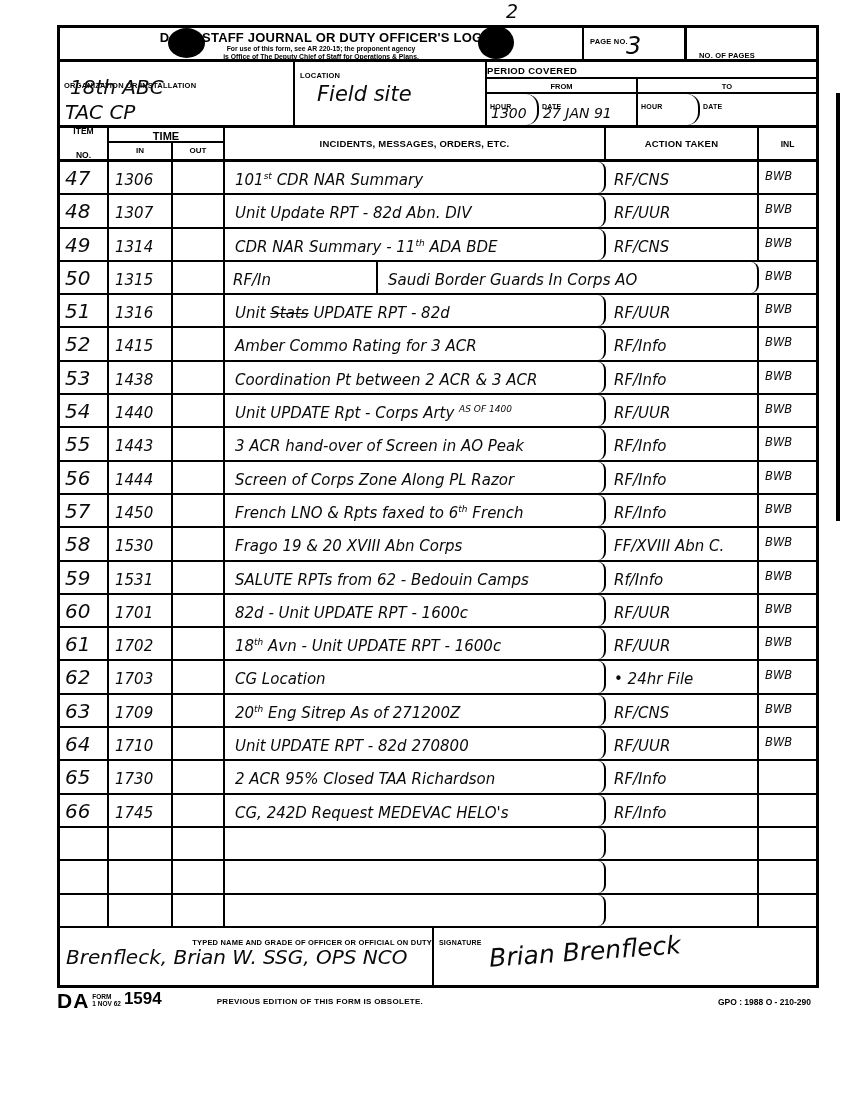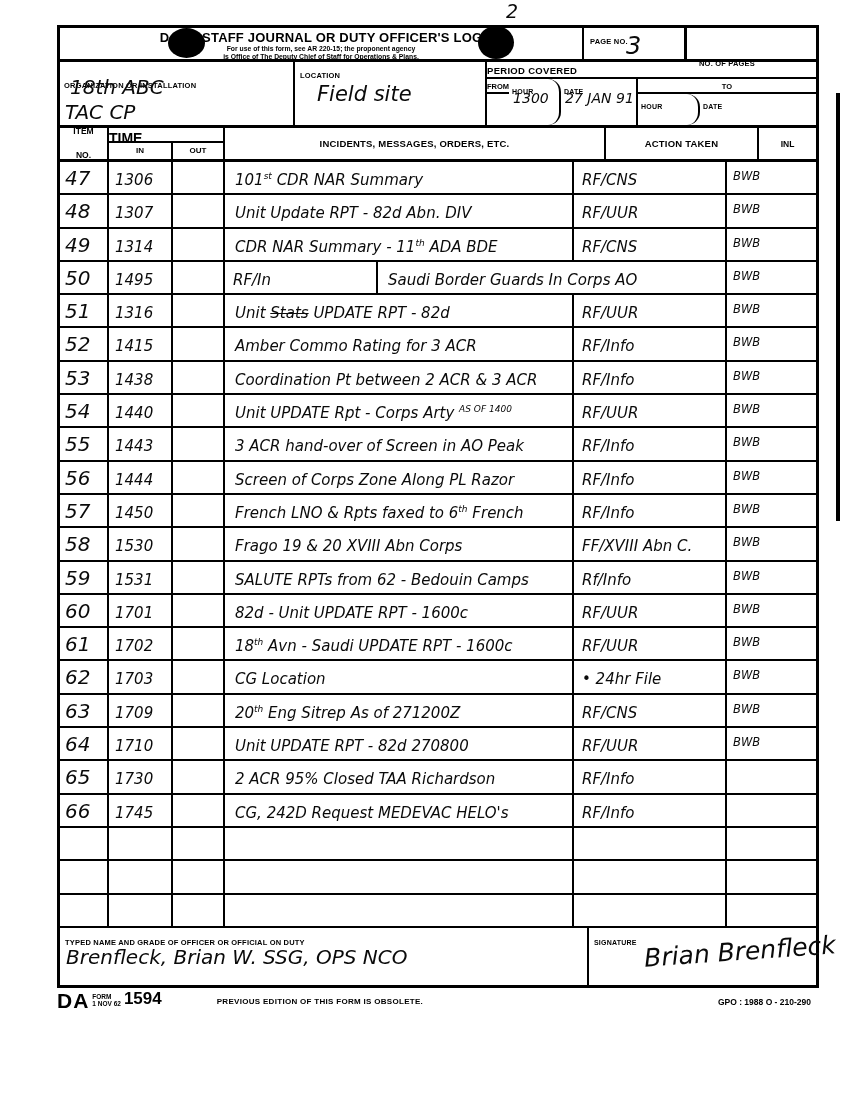--- a/index.html
+++ b/index.html
@@ -11,68 +11,68 @@
   .form { position:absolute; left:57px; top:25px; width:762px; border:3px solid #000; background:#fff; }
 
   
   .row-title { display:flex; height:34px; border-bottom:3px solid #000; }
   .title-box { width:524px; border-right:2px solid #000; text-align:center; padding-top:2px; }
   .title-main { font-size:13px; font-weight:bold; letter-spacing:.2px; }
   .title-sub { font-size:6.8px; font-weight:bold; line-height:1.2; }
   .pageno-box { width:103px; border-right:3px solid #000; position:relative; padding:2px 0 0 6px; }
   .tinylbl { font-size:7.5px; font-weight:bold; letter-spacing:.2px; }
   .pageno-val { position:absolute; left:42px; top:4px; font-size:24px; }
-  .pages-box { flex:1; padding:16px 0 0 12px;margin-top:8px; }
+  .pages-box { flex:1; padding:16px 0 0 12px; }
 
   
   .row-org { display:flex; height:66px; border-bottom:3px solid #000; }
   .org-box { width:235px; border-right:2px solid #000; padding:12px 0 0 4px; position:relative; }
   .org-val1 { position:absolute; left:10px; top:13px; font-size:20px; }
   .org-val2 { position:absolute; left:5px; top:38px; font-size:20px; }
   .loc-box { width:192px; border-right:2px solid #000; padding:2px 0 0 5px; position:relative; }
   .loc-val { position:absolute; left:22px; top:20px; font-size:21px;font-style:italic; }
   .period-box { flex:1; display:flex; flex-direction:column; }
   .period-label { height:17px; border-bottom:2px solid #000; text-align:left; font-size:9.5px; font-weight:bold; padding-top:3px; letter-spacing:.3px; }
   .ft-row { flex:1; display:flex; }
-  .from-col { width:151px; border-right:2px solid #000; display:flex; flex-direction:row; }
+  .from-col { width:151px; border-right:2px solid #000; display:flex; flex-direction:column; }
   .to-col { flex:1; display:flex; flex-direction:column; }
   .ft-label { height:15px; border-bottom:2px solid #000; text-align:center; font-size:7.5px; font-weight:bold; padding-top:3px; }
   .hd-row { flex:1; display:flex; }
   .hour-cell { width:52px; border-right:2px solid #000; padding:1px 0 0 3px; position:relative;border-radius:13px; }
   .date-cell { flex:1; padding:1px 0 0 3px; position:relative; }
   .hd-val { position:absolute; left:4px; top:11px; font-size:14px; white-space:nowrap; }
 
   
   .thead { display:flex; height:34px; border-bottom:3px solid #000; }
   .h-cell { border-right:2px solid #000; display:flex; align-items:center; justify-content:center; font-weight:bold; }
   .h-item { width:49px; flex-direction:column; font-size:8.5px; line-height:1.3;gap:12px; }
   .h-time { width:116px; flex-direction:column; align-items:stretch; }
-  .h-time-top { height:15px; border-bottom:2px solid #000; text-align:left; font-size:14px; padding-top:2px; font-weight:bold; }
+  .h-time-top { height:15px; border-bottom:2px solid #000; text-align:center; font-size:11px; padding-top:2px; font-weight:bold; }
   .h-time-bottom { flex:1; display:flex; }
   .h-in { width:64px; border-right:2px solid #000; text-align:center; font-size:8px; padding-top:3px; font-weight:bold; }
   .h-out { flex:1; text-align:center; font-size:8px; padding-top:3px; font-weight:bold; }
   .h-inc { width:381px; font-size:9.5px; letter-spacing:.2px; }
   .h-act { width:153px; font-size:9.5px; letter-spacing:.2px; }
   .h-inl { flex:1; font-size:8.5px; border-right:none; }
 
   
   .trow { display:flex; height:33.3px; border-bottom:2px solid #000; }
   .cell { border-right:2px solid #000; position:relative; white-space:nowrap; overflow:visible; }
   .c-item { width:49px; font-size:20px; padding:4px 0 0 5px; }
   .c-in   { width:64px; font-size:15px; padding:9px 0 0 6px; }
   .c-out  { width:52px; }
-  .c-inc  { width:349px; font-size:15px; padding:9px 0 0 10px; }
+  .c-inc  { width:381px; font-size:15px; padding:9px 0 0 10px;border-radius:8px; }
   .c-act  { width:153px; font-size:15px; padding:9px 0 0 8px; }
   .c-inl  { flex:1; border-right:none; font-size:11.5px; padding:7px 0 0 6px; }
   .sup { font-size:9px; vertical-align:6px; }
   .strike { text-decoration:line-through; }
 
   
   .typed-row { display:flex; height:57px; }
-  .typed-box { width:529px; border-right:2px solid #000; padding:3px 0 0 5px; position:relative; }
+  .typed-box { width:374px; border-right:2px solid #000; padding:3px 0 0 5px; position:relative;text-align:right; }
   .typed-val { position:absolute; left:6px; top:17px; font-size:20px; white-space:nowrap; }
   .sig-box { flex:1; position:relative; padding:3px 0 0 5px; }
   .sig-val { position:absolute; left:55px; top:9px; font-size:25px; transform:rotate(-4deg); white-space:nowrap; }
 
   
   .footer { position:absolute; left:57px; top:989px; width:762px; display:flex; align-items:flex-start; }
   .da { font-size:21px; font-weight:900; letter-spacing:1px; }
   .form-detail { font-size:6.5px; font-weight:bold; margin:4px 3px 0 3px; line-height:1.15; }
   .form-num { font-size:17px; font-weight:900; }
   .obsolete { font-size:8px; font-weight:bold; margin:8px 0 0 55px; letter-spacing:.3px; }
@@ -187,21 +187,21 @@
       <div class="trow">
         <div class="cell c-item hw">49</div>
         <div class="cell c-in hw">1314</div>
         <div class="cell c-out hw"></div>
         <div class="cell c-inc hw"><span>CDR NAR Summary - 11</span><span class="sup">th</span><span> ADA BDE</span></div>
         <div class="cell c-act hw">RF/CNS</div>
         <div class="cell c-inl hw">BWB</div>
       </div>
       <div class="trow">
         <div class="cell c-item hw">50</div>
-        <div class="cell c-in hw">1495</div>
+        <div class="cell c-in hw">1315</div>
         <div class="cell c-out hw"></div>
         <div class="cell c-act hw">RF/In</div>
         <div class="cell c-inc hw"><span>Saudi Border Guards In Corps AO</span></div>
         <div class="cell c-inl hw">BWB</div>
       </div>
       <div class="trow">
         <div class="cell c-item hw">51</div>
         <div class="cell c-in hw">1316</div>
         <div class="cell c-out hw"></div>
         <div class="cell c-inc hw"><span>Unit </span><span class="strike">Stats</span><span> UPDATE RPT - 82d</span></div>
@@ -277,21 +277,21 @@
         <div class="cell c-in hw">1701</div>
         <div class="cell c-out hw"></div>
         <div class="cell c-inc hw"><span>82d - Unit UPDATE RPT - 1600c</span></div>
         <div class="cell c-act hw">RF/UUR</div>
         <div class="cell c-inl hw">BWB</div>
       </div>
       <div class="trow">
         <div class="cell c-item hw">61</div>
         <div class="cell c-in hw">1702</div>
         <div class="cell c-out hw"></div>
-        <div class="cell c-inc hw"><span>18</span><span class="sup">th</span><span> Avn - Saudi UPDATE RPT - 1600c</span></div>
+        <div class="cell c-inc hw"><span>18</span><span class="sup">th</span><span> Avn - Unit UPDATE RPT - 1600c</span></div>
         <div class="cell c-act hw">RF/UUR</div>
         <div class="cell c-inl hw">BWB</div>
       </div>
       <div class="trow">
         <div class="cell c-item hw">62</div>
         <div class="cell c-in hw">1703</div>
         <div class="cell c-out hw"></div>
         <div class="cell c-inc hw"><span>CG Location</span></div>
         <div class="cell c-act hw">• 24hr File</div>
         <div class="cell c-inl hw">BWB</div>

